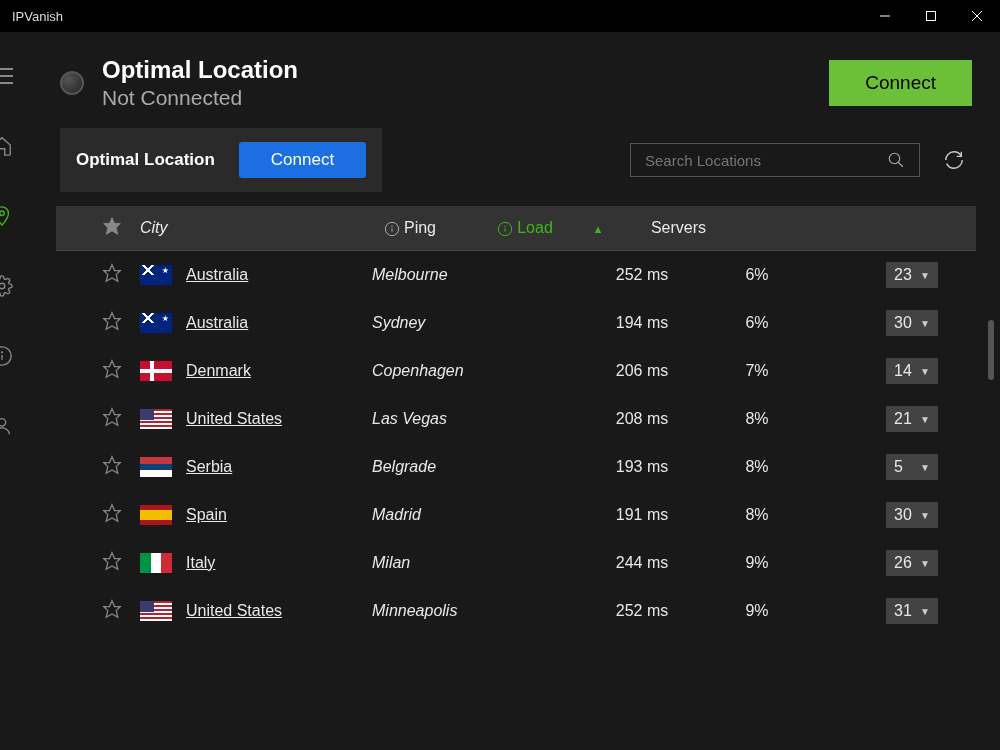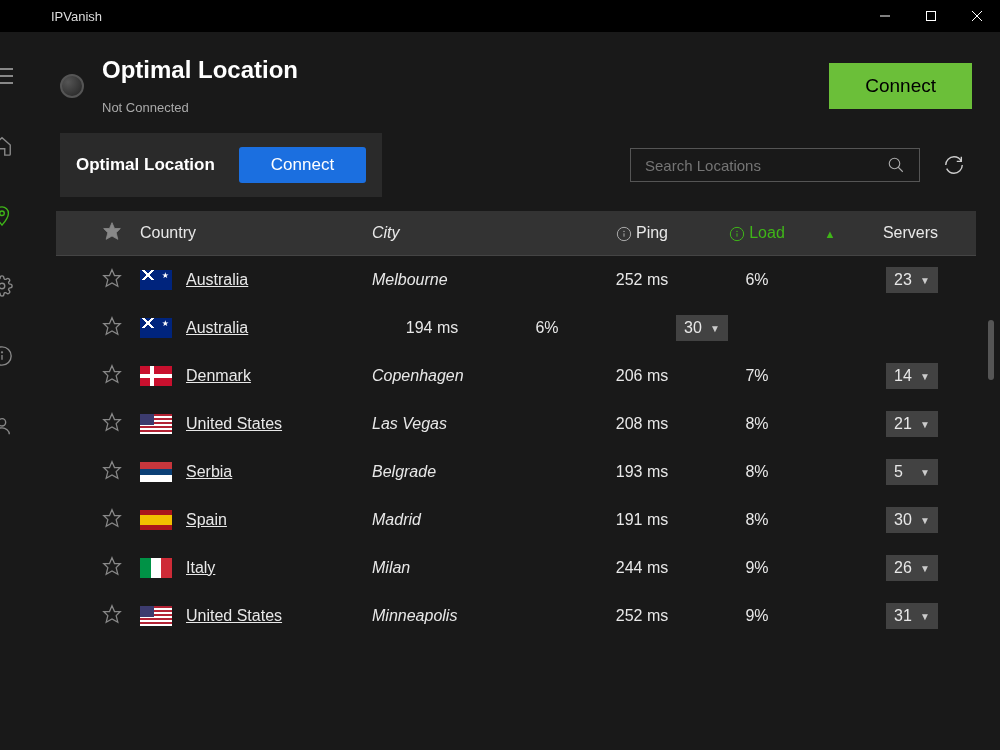--- a/index.html
+++ b/index.html
@@ -1,40 +1,40 @@
 <!DOCTYPE html>
 <html><head>
 <meta charset="utf-8">
 <style>
 * { margin: 0; padding: 0; box-sizing: border-box; font-family: "Segoe UI", Arial, sans-serif; }
 body { width: 1000px; height: 750px; background: #191919; color: #e8e8e8; overflow: hidden; position: relative; }
 
 .titlebar { height: 32px; background: #000; display: flex; align-items: center; padding-left: 12px; }
-.titlebar-title { font-size: 13px; color: #ddd; flex: 1; margin-left: 39px; }
+.titlebar-title { font-size: 13px; color: #ddd; flex: 1; }
 .win-controls { display: flex; }
 .win-btn { width: 46px; height: 32px; display: flex; align-items: center; justify-content: center; cursor: pointer; }
 .win-btn svg { width: 12px; height: 12px; stroke: #fff; stroke-width: 1; fill: none; }
 
 .app-body { display: flex; height: calc(750px - 32px); justify-content: flex-end; }
 
 .sidebar { width: 60px; background: #191919; display: flex; flex-direction: column; align-items: center; padding-top: 24px; gap: 30px; }
 .side-btn { width: 60px; height: 40px; display: flex; align-items: center; justify-content: center; cursor: pointer; position: relative; }
 .side-btn.active::before { content: ""; position: absolute; left: 0; top: 6px; bottom: 6px; width: 3px; background: #3fb618; }
 .side-btn svg { width: 22px; height: 22px; stroke: #888; stroke-width: 1.5; fill: none; }
 .side-btn.active svg { stroke: #3fb618; }
 .menu-lines { width: 22px; height: 16px; display: flex; flex-direction: column; justify-content: space-between; }
 .menu-lines span { height: 2px; background: #888; }
 
 .main { flex: 1; display: flex; flex-direction: column; padding: 0; }
 
 .header-bar { display: flex; align-items: center; padding: 24px 28px 18px; }
 .status-dot { width: 24px; height: 24px; border-radius: 50%; background: radial-gradient(circle at 30% 30%, #555, #222); border: 2px solid #555; margin-right: 18px; }
 .header-text { flex: 1; }
 .header-title { font-size: 24px; font-weight: 600; color: #fff; }
-.header-sub { font-size: 13px; color: #aaa; margin-top: 16px; }
+.header-sub { font-size: 21px; color: #aaa; margin-top: 2px; }
 .connect-big { background: #6bbf39; color: #000; font-size: 19px; padding: 12px 36px; border: none; cursor: pointer; font-weight: 500; }
 
 .toolbar { display: flex; align-items: center; padding: 0 28px 14px; gap: 16px; }
 .opt-box { background: #2a2a2a; display: flex; align-items: center; padding: 14px 16px; gap: 24px; }
 .opt-label { font-size: 17px; font-weight: 600; color: #fff; }
 .connect-blue { background: #1b6fe0; color: #fff; border: none; padding: 8px 32px; font-size: 17px; font-weight: 500; border-radius: 3px; cursor: pointer; }
 .spacer { flex: 1; }
 .search-box { display: flex; align-items: center; border: 1px solid #555; padding: 7px 14px; width: 290px; }
 .search-box input { background: transparent; border: none; outline: none; color: #ccc; font-size: 15px; flex: 1; }
 .search-box svg { width: 18px; height: 18px; stroke: #aaa; fill: none; stroke-width: 1.5; }
@@ -176,21 +176,20 @@
           </svg>
         </div>
     </div>
 
     <div class="table-hdr">
       <div class="col-star">
           <span class="star-f"><svg viewBox="0 0 24 24">
               <polygon points="12 2 15 9 22 9 17 14 19 22 12 18 5 22 7 14 2 9 9 9"></polygon>
             </svg></span>
         </div>
-      <div class="col-country">Country</div>
       <div class="col-city">City</div>
       <div class="col-ping"><span class="info-ic gray">
             <svg viewBox="0 0 24 24">
               <circle cx="12" cy="12" r="10"></circle>
               <line x1="12" y1="16" x2="12" y2="11"></line>
               <circle cx="12" cy="8" r="0.5"></circle>
             </svg>
           </span><span>Ping</span></div>
       <div class="col-load hdr-load"><span class="info-ic green">
             <svg viewBox="0 0 24 24">
@@ -226,20 +225,21 @@
         <div class="row">
           <div class="col-star">
             <span class="star-o"><svg viewBox="0 0 24 24">
                 <polygon points="12 2 15 9 22 9 17 14 19 22 12 18 5 22 7 14 2 9 9 9"></polygon>
               </svg></span>
           </div>
           <div class="col-country country-cell">
             <span class="flag flag-au"></span>
             <span>Australia</span>
           </div>
+          <div class="col-city">Sydney</div>
           <div class="col-ping">194 ms</div>
           <div class="col-load">6%</div>
           <div class="col-sort"></div>
           <div class="col-servers"><span class="servers-box">
               <span>30</span>
               <span class="tri-down">▼</span>
             </span></div>
         </div>
         <div class="row">
           <div class="col-star">

